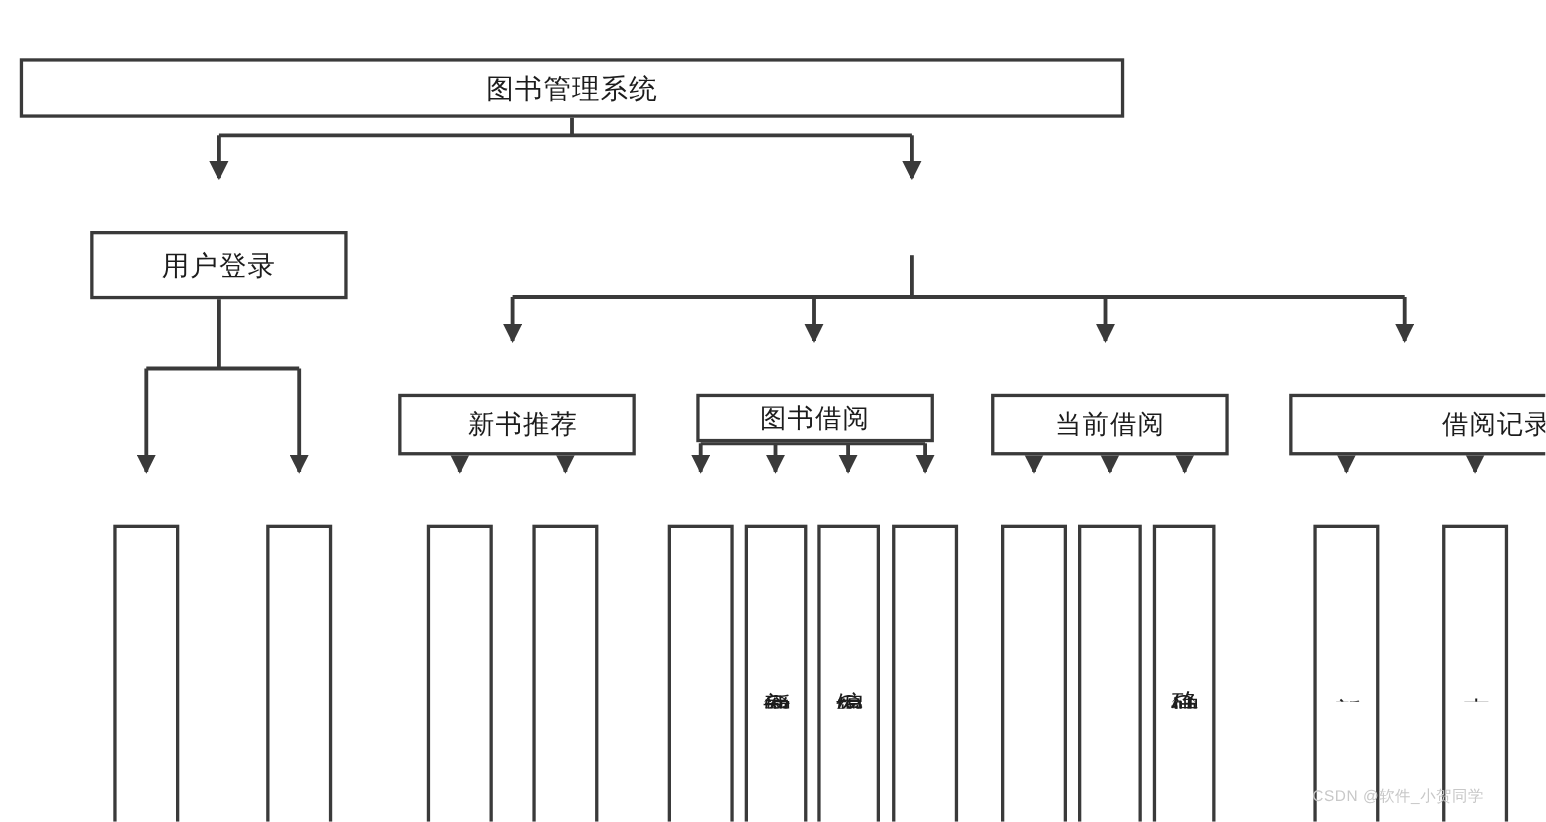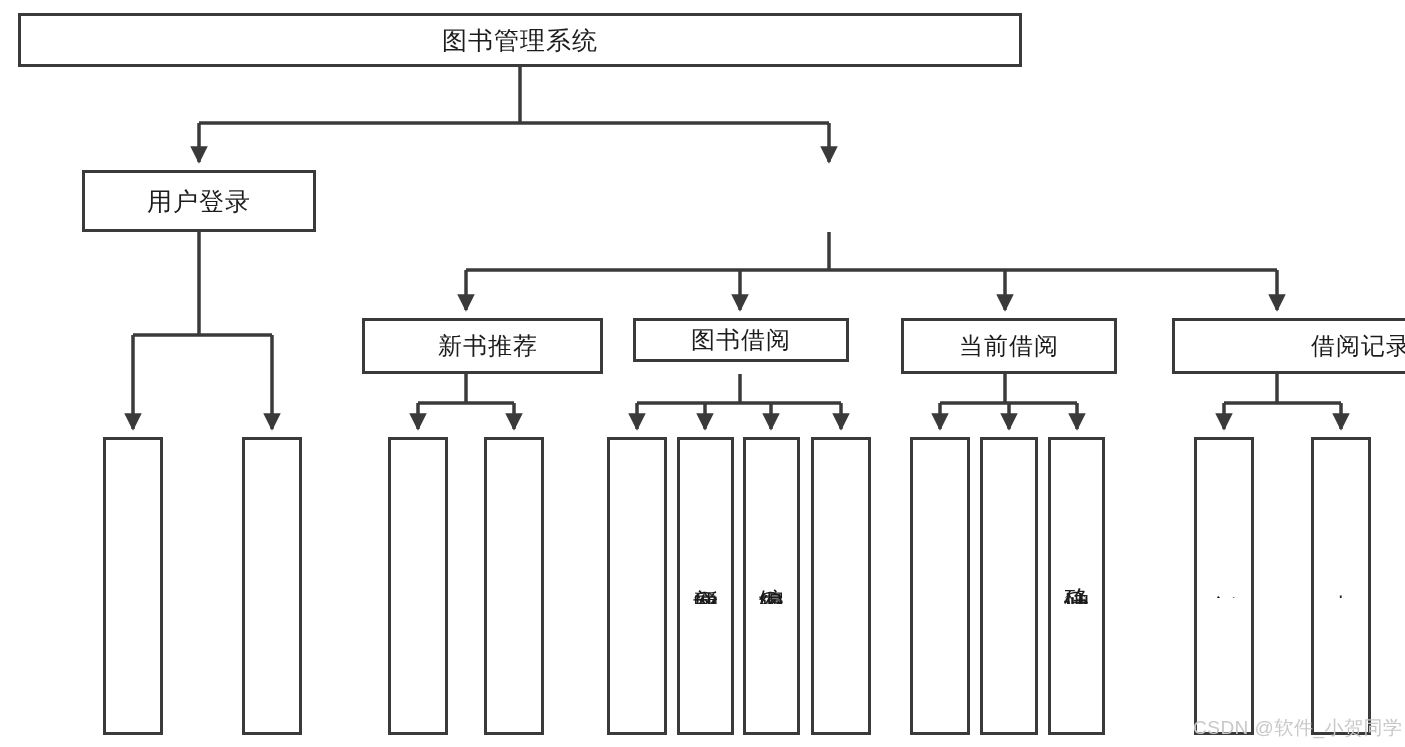--- a/index.html
+++ b/index.html
@@ -27,20 +27,21 @@
   }
   .node {
     position: absolute;
     box-sizing: border-box;
     background: #ffffff;
     border: 3px solid #3a3a3a;
     display: flex;
     align-items: center;
     justify-content: center;
     color: #1c1c1c;
+    margin-top: 40px;
   }
   .node.root {
     font-size: 25px;
     letter-spacing: 1px;
   }
   .node.level2 {
     font-size: 25px;
     letter-spacing: 1px;
   }
   .node.level3 {
@@ -57,21 +58,21 @@
     writing-mode: vertical-rl;
     text-orientation: upright;
     letter-spacing: 4px;
     line-height: 1;
     white-space: nowrap;
     max-height: 100%;
     overflow: hidden;
   }
   .watermark {
     position: absolute;
-    font-size: 19px;
+    font-size: 14px;
     color: #c8c8c8;
     white-space: nowrap;
     letter-spacing: 0.5px;
   }
 </style>
 </head>
 <body>
 
 <div id="canvas">
 
@@ -130,21 +131,21 @@
   </svg>
 
   <div class="node root" style="left:18px; top:13px; width:1004px; height:54px;">
     <span>图书管理系统</span>
   </div>
 
   <div class="node level2" style="left:82px; top:170px; width:234px; height:62px;">
     <span>用户登录</span>
   </div>
 
-  <div class="node level3" style="left:362px; top:318px; width:241px; height:56px;padding-left:11px;">
+  <div class="node level3" style="left:362px; top:318px; width:216px; height:56px;padding-left:11px;">
     <span>新书推荐</span>
   </div>
   <div class="node level3" style="left:633px; top:318px; width:216px; height:44px;">
     <span>图书借阅</span>
   </div>
   <div class="node level3" style="left:901px; top:318px; width:216px; height:56px;align-items:center;">
     <span>当前借阅</span>
   </div>
   <div class="node level3" style="left:1172px; top:318px; width:242px; height:56px;justify-content:flex-end;">
     <span>借阅记录</span>

